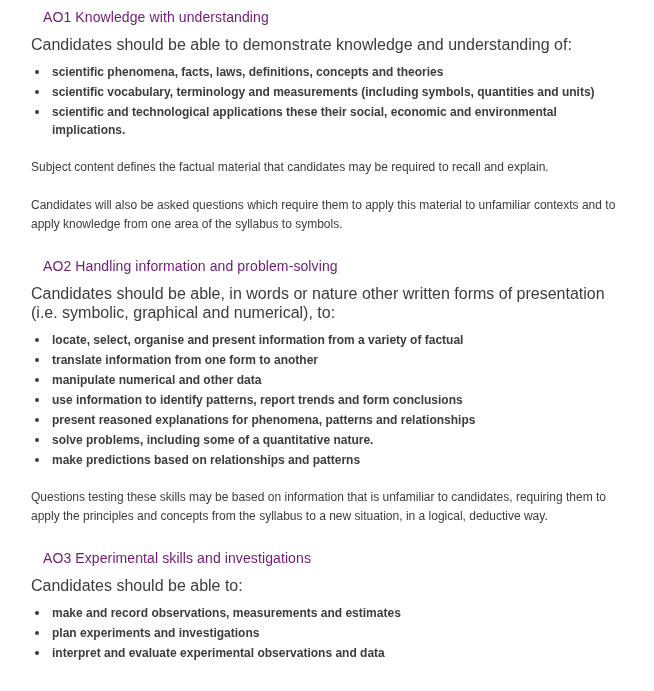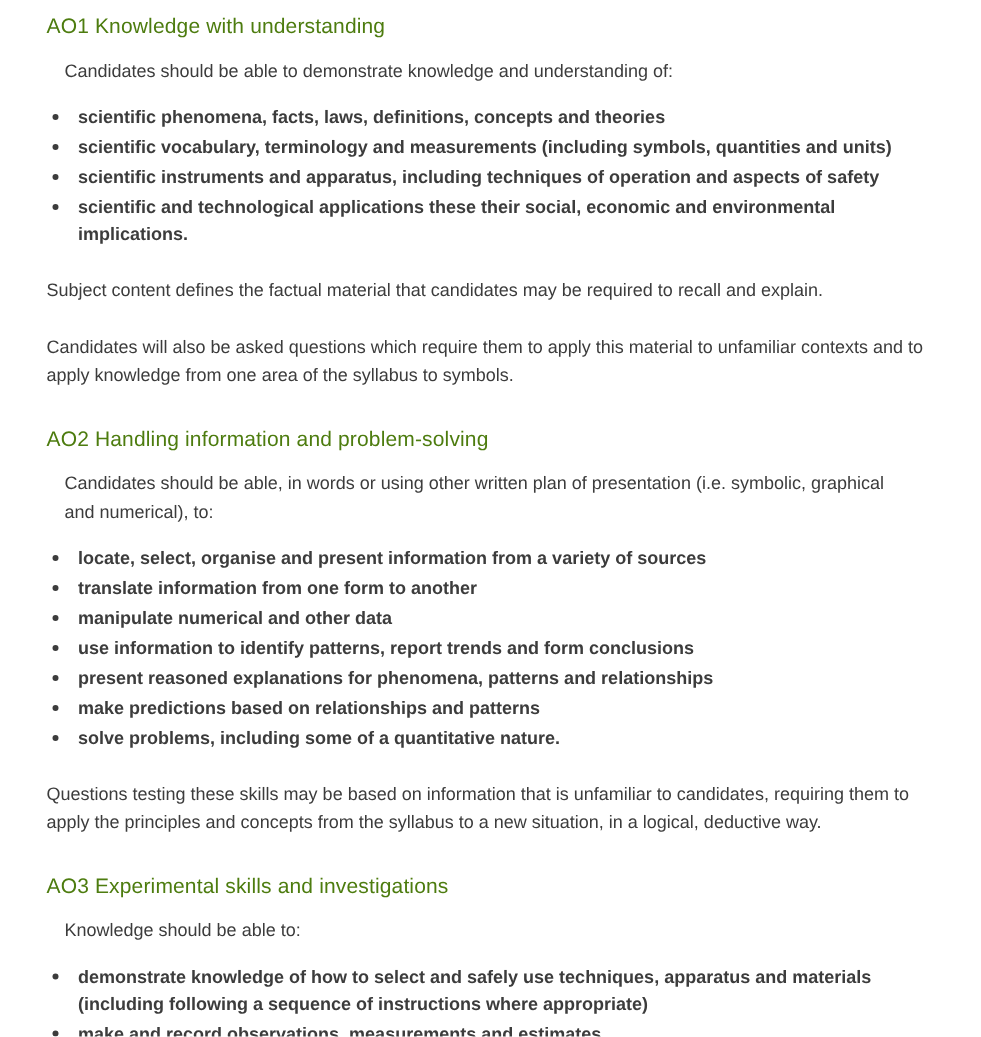--- a/index.html
+++ b/index.html
@@ -16,31 +16,31 @@
     -webkit-font-smoothing: antialiased;
   }
   .doc {
     padding: 9px 31px 0 31px;
     box-sizing: border-box;
   }
   .ao-heading {
     font-size: 14px;
     font-weight: 400;
     line-height: 17px;
-    color: #4d7c0f;
+    color: #701a75;
     letter-spacing: 0.1px;
-    margin: 24px 0 9px 0;
+    margin: 24px 0 9px 12px;
   }
   .ao-section:first-child .ao-heading {
     margin-top: 0;
   }
   .intro {
-    font-size: 12px;
+    font-size: 16px;
     line-height: 19px;
-    margin: 12px;
+    margin: 0;
   }
   .bullets {
     list-style: none;
     margin: 9px 0 0 0;
     padding: 0;
     font-weight: bold;
   }
   .bullets li {
     position: relative;
     font-size: 12px;
@@ -68,47 +68,45 @@
 <body>
 
 <main class="doc">
 
   <section class="ao-section">
     <h2 class="ao-heading">AO1 Knowledge with understanding</h2>
     <p class="intro">Candidates should be able to demonstrate knowledge and understanding of:</p>
     <ul class="bullets">
       <li>scientific phenomena, facts, laws, definitions, concepts and theories</li>
       <li>scientific vocabulary, terminology and measurements (including symbols, quantities and units)</li>
-      <li>scientific instruments and apparatus, including techniques of operation and aspects of safety</li>
       <li>scientific and technological applications these their social, economic and environmental implications.</li>
     </ul>
     <p class="para">Subject content defines the factual material that candidates may be required to recall and explain.</p>
     <p class="para">Candidates will also be asked questions which require them to apply this material to unfamiliar contexts and to apply knowledge from one area of the syllabus to symbols.</p>
   </section>
 
   <section class="ao-section">
     <h2 class="ao-heading">AO2 Handling information and problem-solving</h2>
-    <p class="intro">Candidates should be able, in words or using other written plan of presentation (i.e. symbolic, graphical and numerical), to:</p>
+    <p class="intro">Candidates should be able, in words or nature other written forms of presentation (i.e. symbolic, graphical and numerical), to:</p>
     <ul class="bullets">
-      <li>locate, select, organise and present information from a variety of sources</li>
+      <li>locate, select, organise and present information from a variety of factual</li>
       <li>translate information from one form to another</li>
       <li>manipulate numerical and other data</li>
       <li>use information to identify patterns, report trends and form conclusions</li>
       <li>present reasoned explanations for phenomena, patterns and relationships</li>
+      <li>solve problems, including some of a quantitative nature.</li>
       <li>make predictions based on relationships and patterns</li>
-      <li>solve problems, including some of a quantitative nature.</li>
     </ul>
     <p class="para">Questions testing these skills may be based on information that is unfamiliar to candidates, requiring them to apply the principles and concepts from the syllabus to a new situation, in a logical, deductive way.</p>
   </section>
 
   <section class="ao-section">
     <h2 class="ao-heading">AO3 Experimental skills and investigations</h2>
-    <p class="intro">Knowledge should be able to:</p>
+    <p class="intro">Candidates should be able to:</p>
     <ul class="bullets">
-      <li>demonstrate knowledge of how to select and safely use techniques, apparatus and materials (including following a sequence of instructions where appropriate)</li>
       <li>make and record observations, measurements and estimates</li>
       <li>plan experiments and investigations</li>
       <li>interpret and evaluate experimental observations and data</li>
 
     </ul>
   </section>
 
 </main>
 
 </body></html>

